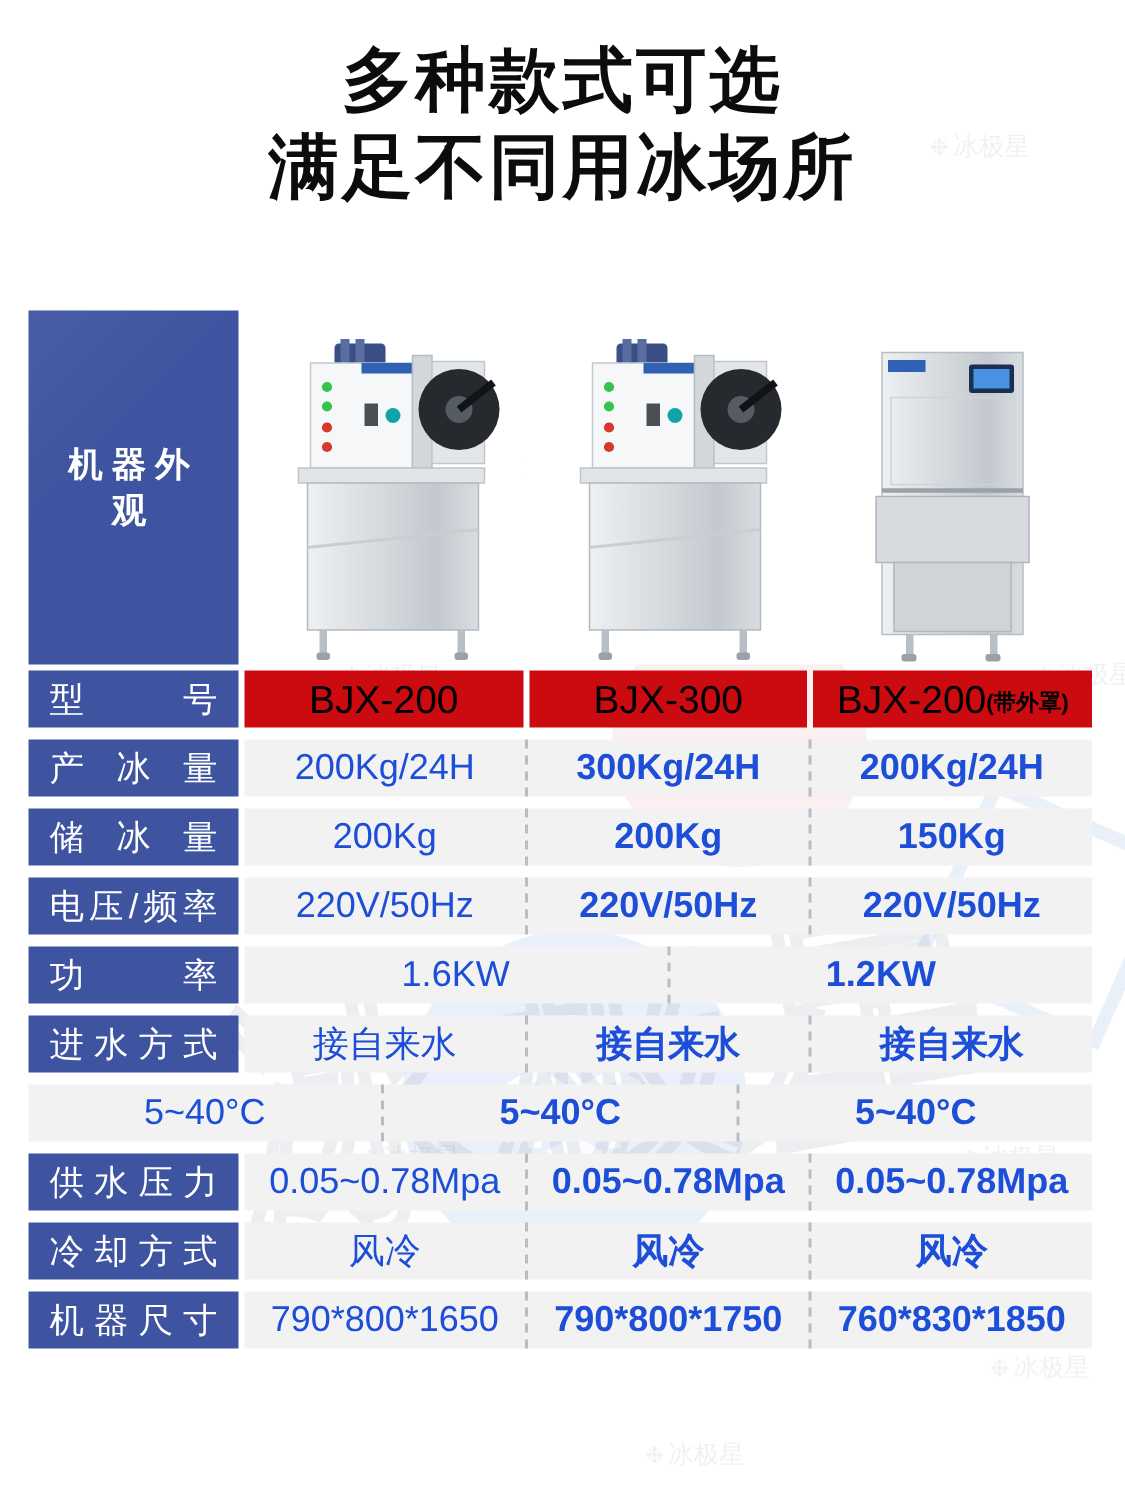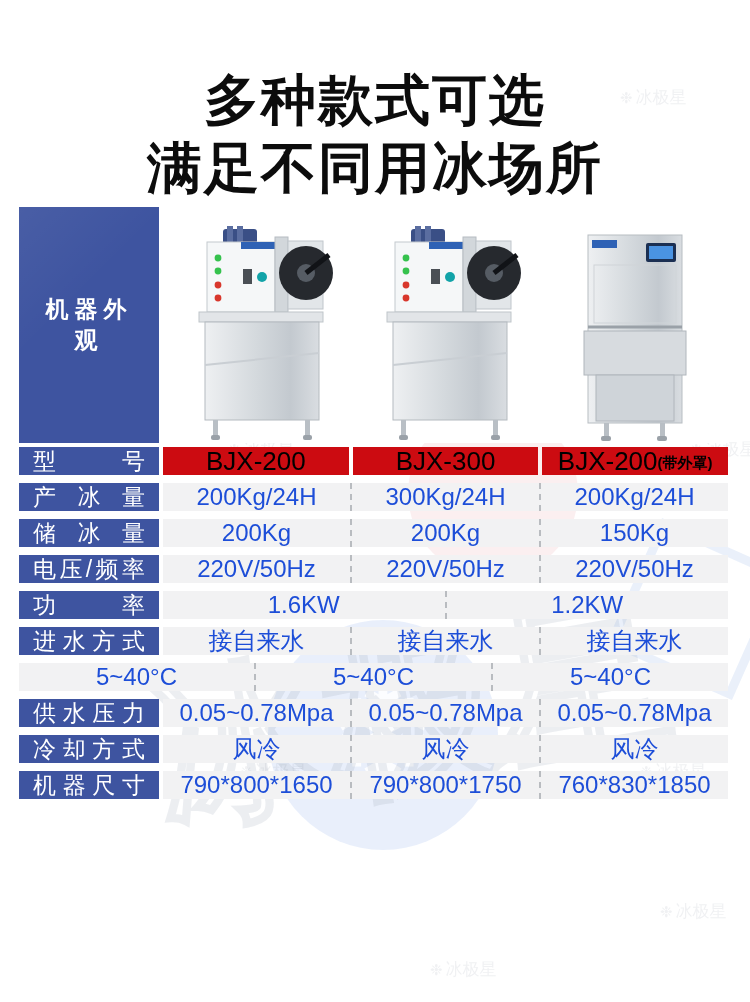--- a/index.html
+++ b/index.html
@@ -15,44 +15,44 @@
     transform:rotate(-10deg);letter-spacing:6px;}
   .wm-circle-blue{position:absolute;left:268px;top:620px;width:230px;height:230px;border-radius:50%;
     background:rgba(116,156,228,0.16);display:flex;align-items:center;justify-content:center;
     font-size:150px;color:rgba(255,255,255,0.85);}
   .wm-circle-pink{position:absolute;left:408px;top:408px;width:170px;height:170px;border-radius:50%;
     background:rgba(225,120,130,0.12);}
   .wm-square{position:absolute;left:628px;top:540px;width:120px;height:120px;
     border:9px solid rgba(130,165,225,0.17);transform:rotate(24deg);}
 
   
-  .title{position:relative;z-index:2;padding-top:66px;text-align:center;color:#0c0c0c;
-    font-size:55px;font-weight:800;line-height:1.24;letter-spacing:2px;}
+  .title{position:relative;z-index:2;padding-top:24px;text-align:center;color:#0c0c0c;
+    font-size:47px;font-weight:800;line-height:1.24;letter-spacing:2px;}
 
   
   .spec-table{position:absolute;left:19px;top:207px;width:709px;z-index:2;}
   .t-row{display:flex;margin-bottom:8px;}
   .t-row.appearance{margin-bottom:4px;height:236px;}
-  .t-row.model-row,.t-row.spec{height:28px;}
+  .t-row.model-row,.t-row.spec{height:38px;}
   .t-label{width:140px;flex:0 0 140px;margin-right:4px;background:#3e54a0;color:#ffffff;
     display:flex;align-items:center;font-size:23px;}
   .t-label .jtext{width:100%;padding:0 14px;text-align:justify;text-align-last:justify;}
   .t-label.tall{position:relative;background:
     linear-gradient(135deg,rgba(255,255,255,0.06) 0%,rgba(255,255,255,0) 40%),#3e54a0;}
   .t-label.tall .jtext{text-align:center;text-align-last:center;letter-spacing:6px;font-weight:bold;}
   .appearance-band{flex:1;display:flex;}
   .img-cell{flex:1;display:flex;align-items:flex-end;justify-content:center;background:#ffffff;}
   .model-band{flex:1;display:flex;gap:4px;}
   .model-cell{flex:1;background:#cc0b11;color:#000000;display:flex;align-items:center;
     justify-content:center;font-size:26px;}
   .model-cell .suffix{font-size:15px;font-weight:700;margin-top:4px;}
   .gray-band{flex:1;display:flex;background:#f2f2f3;}
   .g-cell{flex:1;display:flex;align-items:center;justify-content:center;
     font-size:24px;color:#1d4ed8;}
-  .g-cell.sep{border-left:2px dashed #b9bcc0;}
+  .g-cell.sep{border-left:2px dashed #b9bcc0;font-weight:bold;}
 </style>
 </head>
 <body>
 
 <div class="page">
 
   <div class="wm-layer">
     <div class="wm-circle-pink"></div>
     <div class="wm-circle-blue">
         <span>❄</span>

